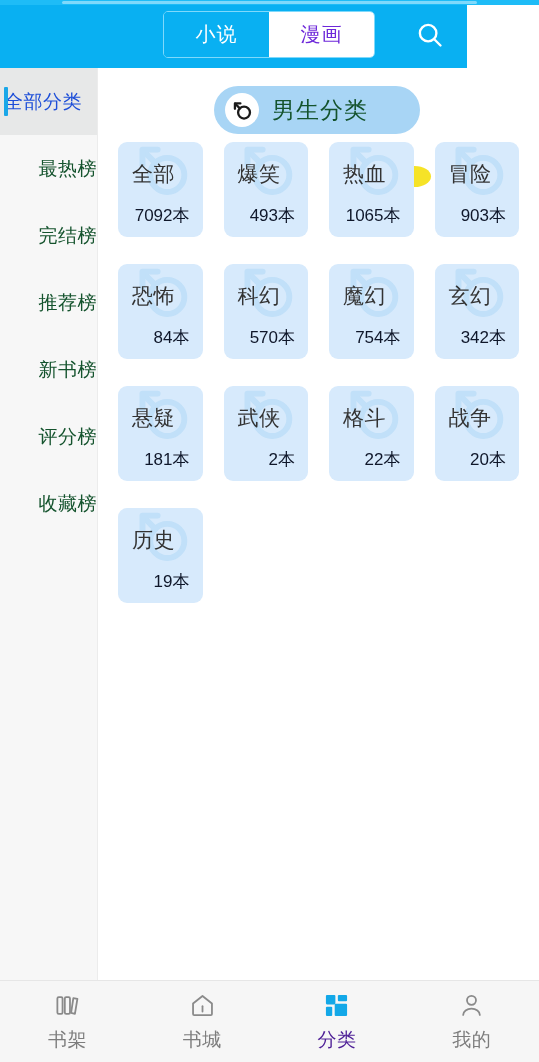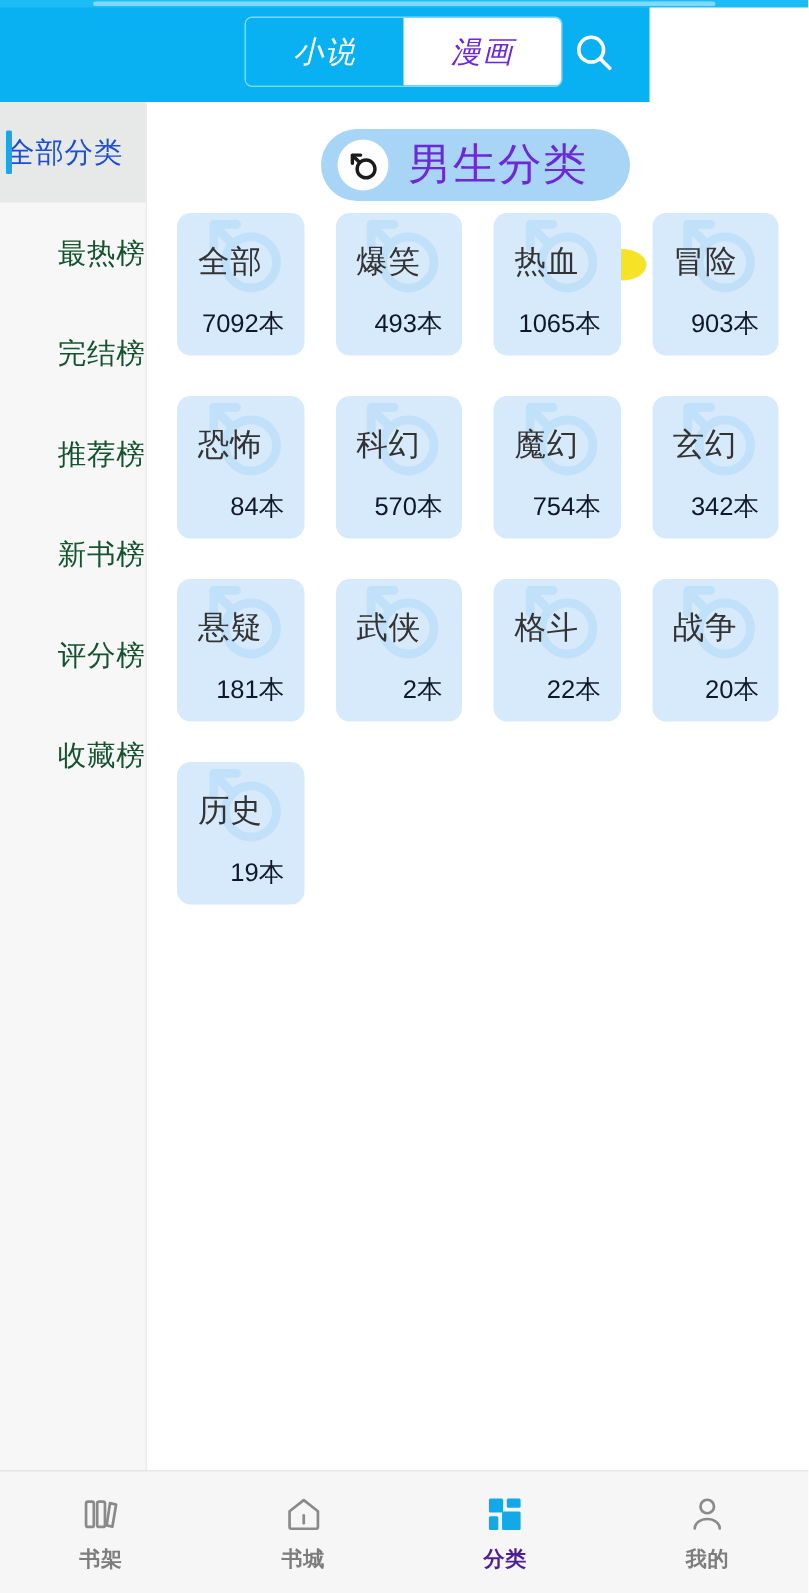--- a/index.html
+++ b/index.html
@@ -5,23 +5,22 @@
   * { margin:0; padding:0; box-sizing:border-box; }
   html, body {
     width:539px; height:1062px;
     font-family:"Liberation Sans","DejaVu Sans",sans-serif;
     background:#ffffff; overflow:hidden;
   }
   #app { position:relative; width:539px; height:1062px; background:#fff; }
 
   
   .topbar {
-    position:absolute; left:0; top:0; width:433px; height:68px;
+    position:absolute; left:0; top:0; width:467px; height:68px;
     background:#09b0f2;
-    font-style:italic;
   }
   .topbar-lip {
     position:absolute; left:0; top:0; width:539px; height:5px;
     background:#1ebcf7;
   }
   .topbar-lip::after {
     content:""; position:absolute; left:62px; top:1px;
     width:415px; height:3px; background:#7fd9fb; border-radius:3px;
   }
   .seg {
@@ -64,21 +63,21 @@
   .pill {
     position:absolute; left:116px; top:18px; width:206px; height:48px;
     background:#a8d5f5; border-radius:24px; display:flex; align-items:center;
     padding-left:11px;
   }
   .pill-icon {
     width:34px; height:34px; border-radius:50%; background:#ffffff;
     display:flex; align-items:center; justify-content:center; flex:0 0 auto;
   }
   .pill-label {
-    margin-left:13px; font-size:29px; color:#6d28d9; letter-spacing:1px;
+    margin-left:13px; font-size:23px; color:#14532d; letter-spacing:1px;
   }
   .pill-dot {
     position:absolute; left:300px; top:98px; width:33px; height:21px;
     background:#f6e327; border-radius:50%;
   }
 
   .grid {
     position:relative; padding:0 20px; display:grid;
     grid-template-columns:1fr 1fr 1fr 1fr; column-gap:21px; row-gap:27px;
   }
@@ -101,21 +100,21 @@
   
   .bottomnav {
     position:absolute; left:0; bottom:0; width:539px; height:82px;
     background:#f6f6f6; border-top:1px solid #e6e6e6;
     display:flex;
   }
   .nav-item {
     flex:1; display:flex; flex-direction:column;
     align-items:center; justify-content:center; gap:6px;
   }
-  .nav-label { font-size:14px; color:#7d7d7d; letter-spacing:0.5px;font-weight:bold; }
+  .nav-label { font-size:19px; color:#7d7d7d; letter-spacing:0.5px; }
   .nav-item.active .nav-label { color:#4c1d95; }
   .nav-ico { width:30px; height:30px; display:flex; align-items:center; justify-content:center; }
 </style>
 </head>
 <body>
 
 <div id="app">
 
   <div class="topbar">
     <div class="topbar-lip"></div>

